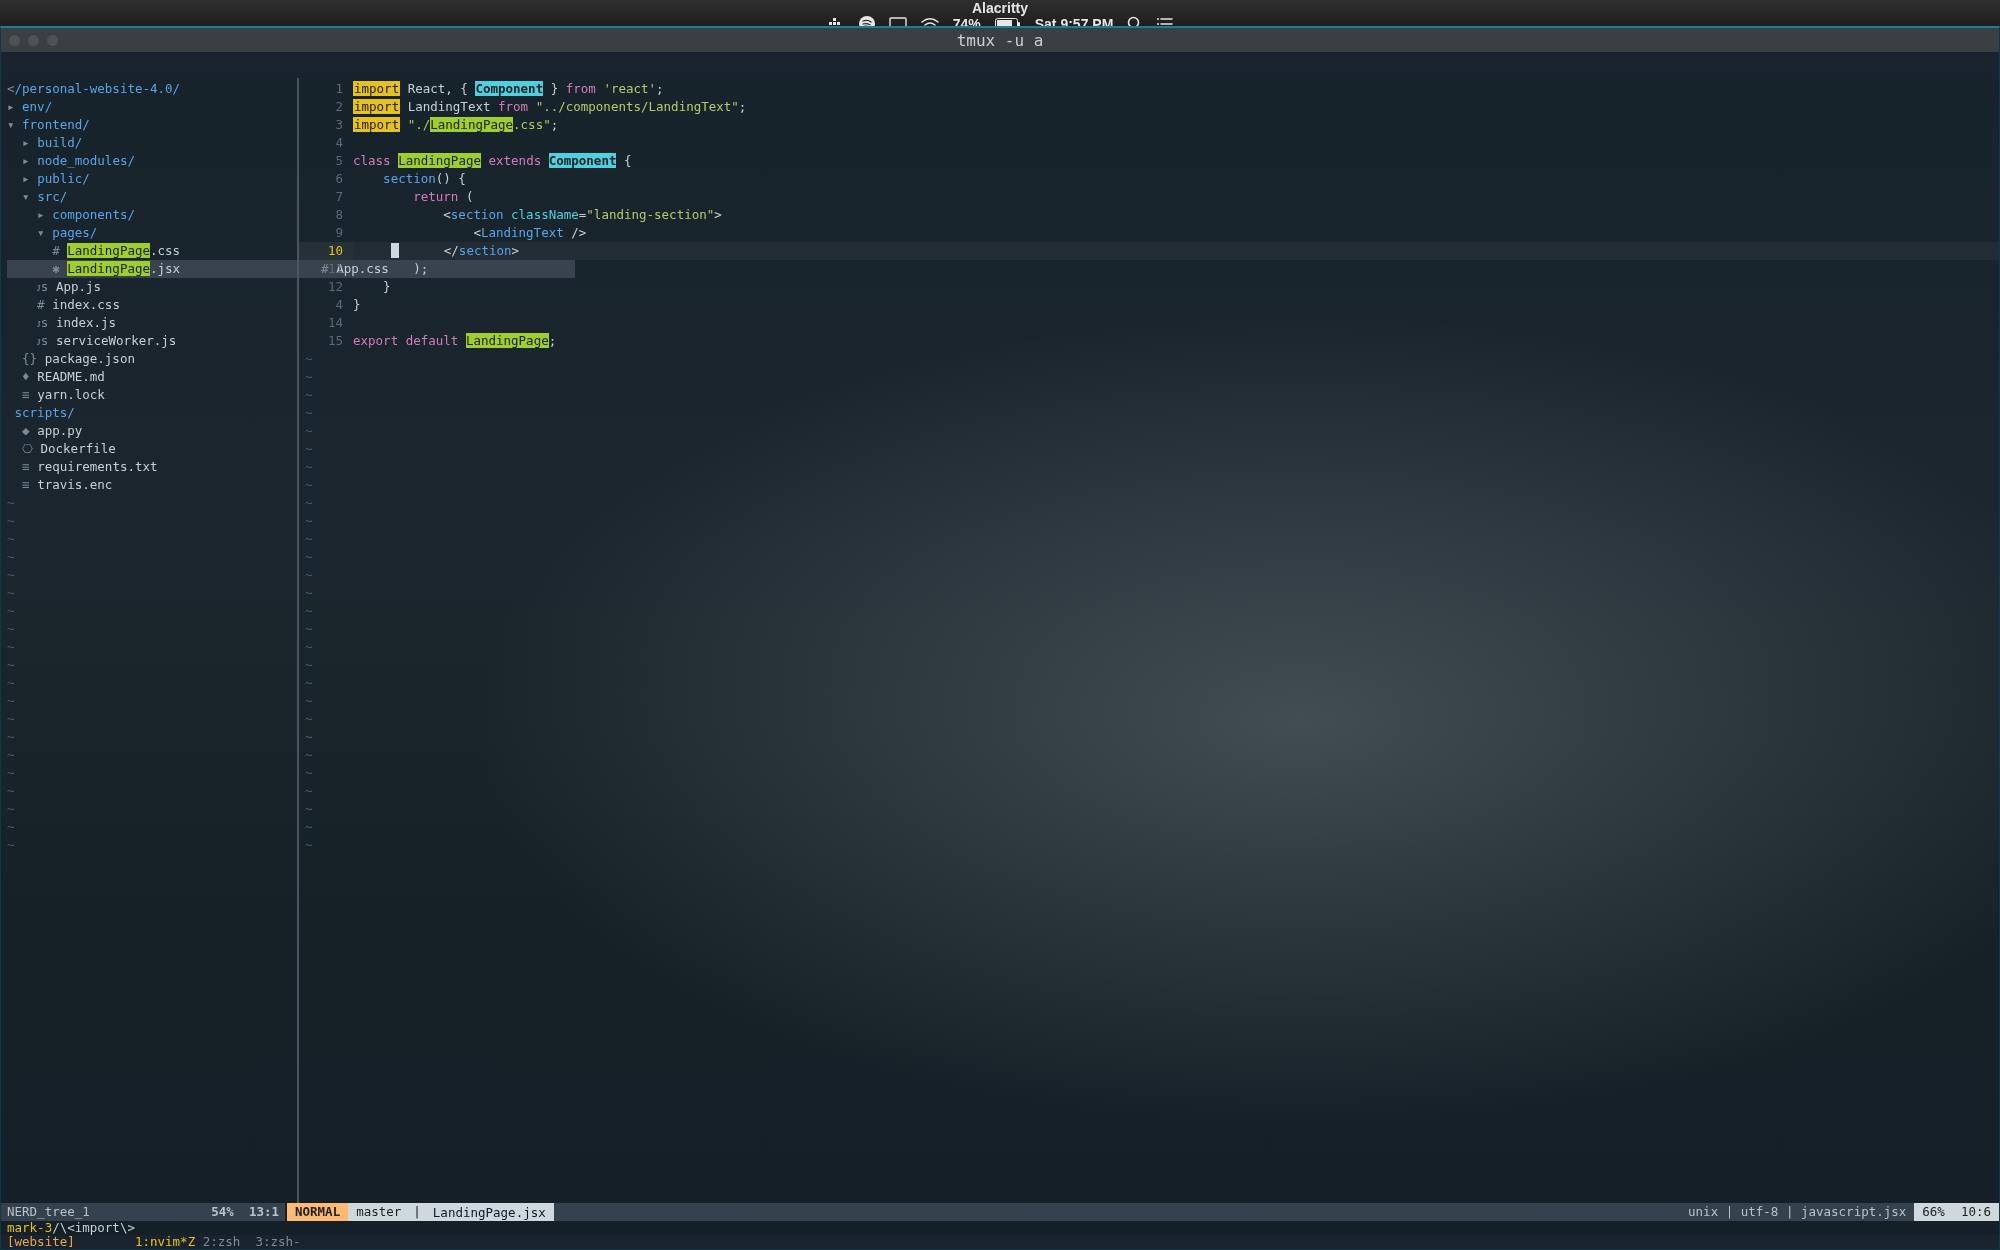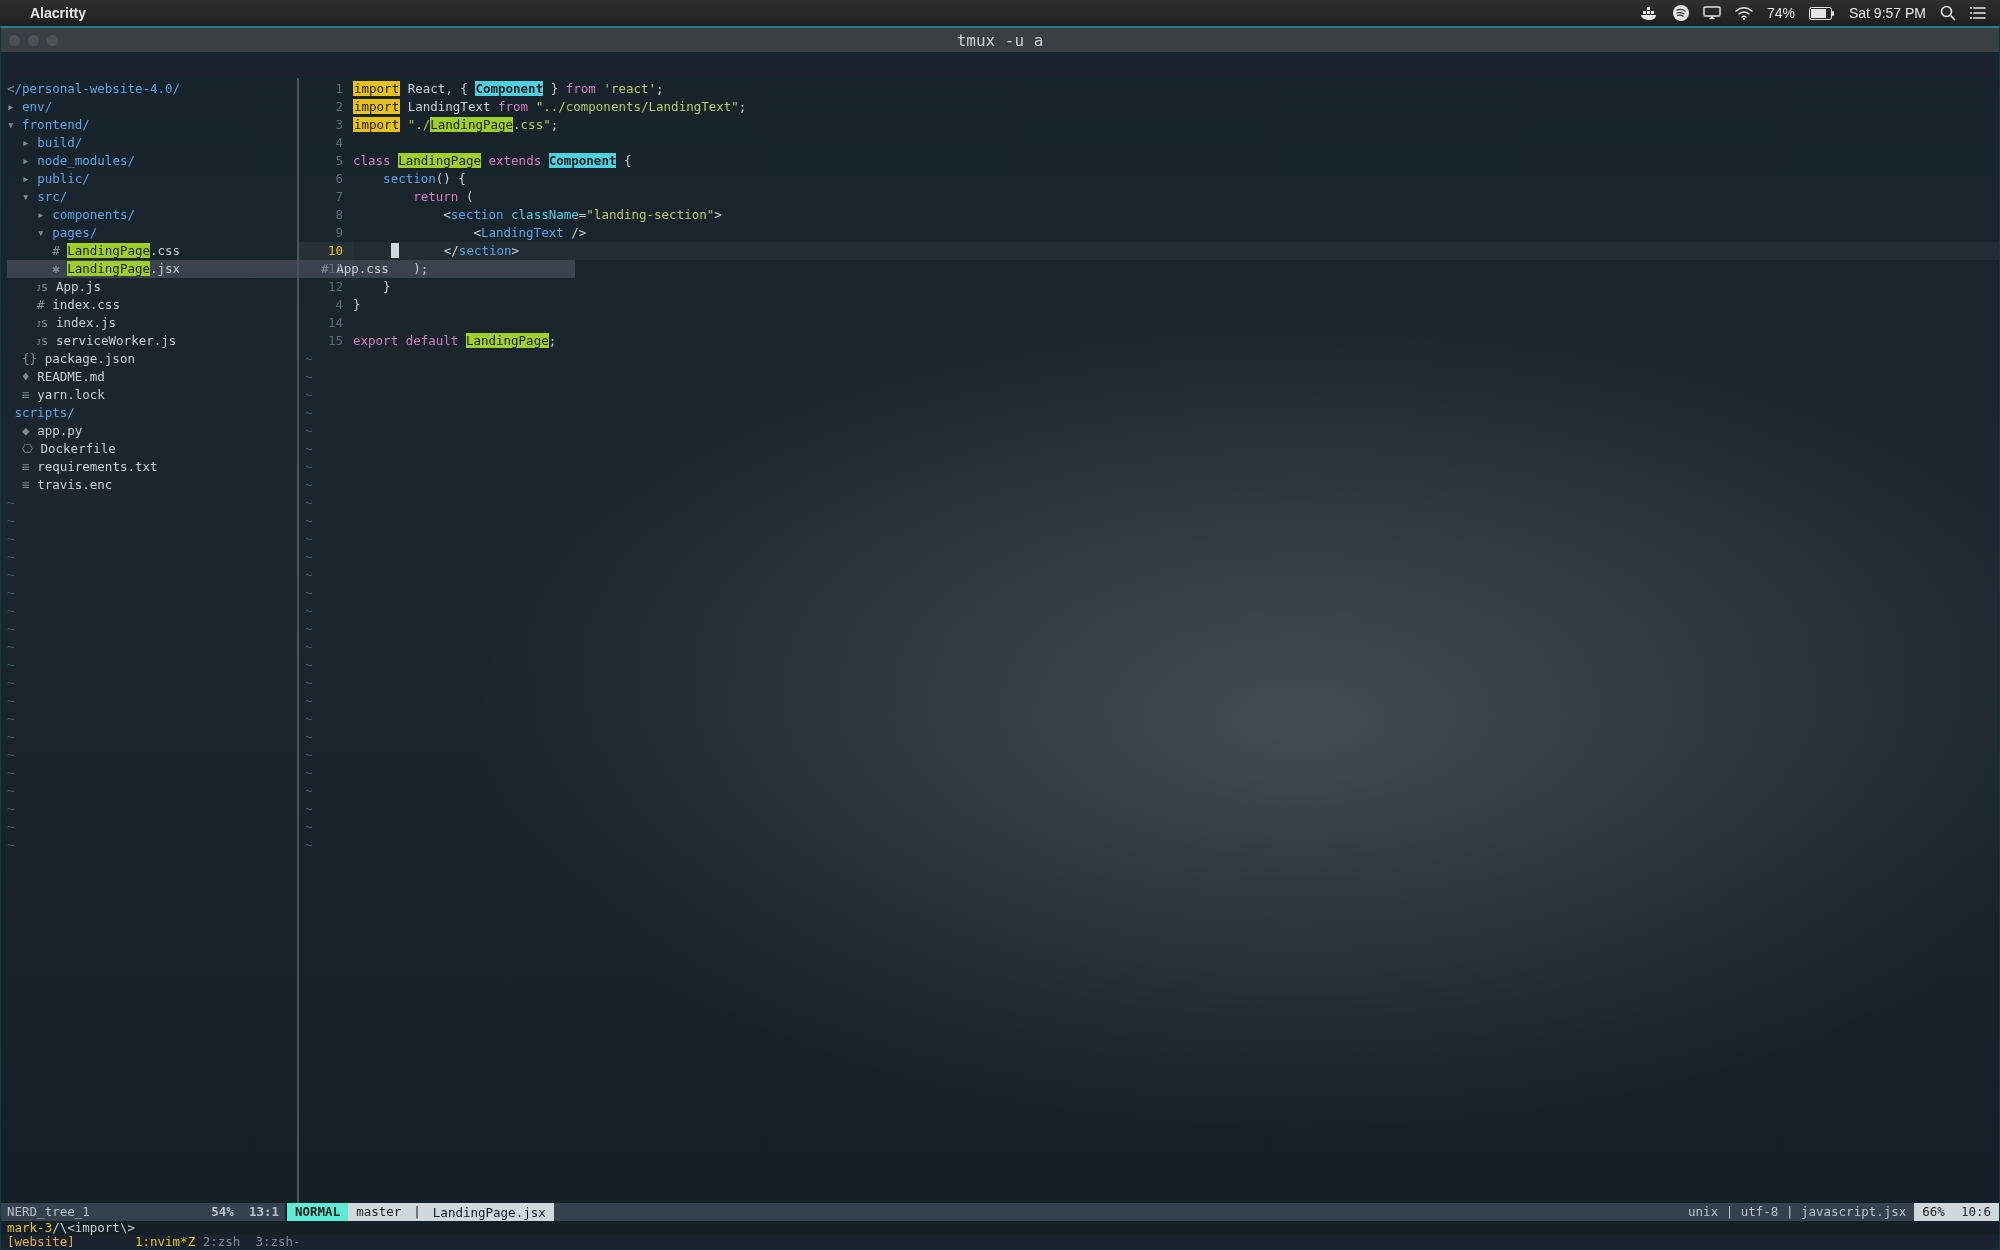--- a/index.html
+++ b/index.html
@@ -7,25 +7,25 @@
     --blue:#5aa4e8; --cyan:#4fd0e0; --green:#a6d94a; --yellow:#e7c11d;
     --orange:#e8a94a; --pink:#d47bbd; --red:#e0605a; --hlbg:#9fcf2f;
     --hlcy:#4fd0e0; --dark:#0e1620; --statusbg:#35414d; --statusfg:#b8c2ca;
     --tmuxsel:#e7c11d; --tmuxmut:#7d8b96;
   }
   html,body{margin:0;padding:0;background:#000;height:100%;width:100%;}
   body{font-family:Menlo,Consolas,"DejaVu Sans Mono",monospace;font-size:12.5px;color:var(--text);}
   .screen{width:2000px;height:1250px;position:relative;transform-origin:top left;}
 
   
-  .mac{height:26px;background:linear-gradient(#2f2f2f,#1e1e1e);display:flex;align-items:center;color:#e6e6e6;font-family:-apple-system,Helvetica,Arial,sans-serif;font-size:14px;font-weight:500;padding:0 14px;}
+  .mac{height:26px;background:linear-gradient(#2f2f2f,#1e1e1e);display:flex;align-items:center;color:#e6e6e6;font-family:-apple-system,Helvetica,Arial,sans-serif;font-size:14px;font-weight:500;padding:0 14px;flex-direction:column;}
   .mac .apple{font-size:18px;margin-right:16px;}
   .mac .spacer{flex:1;}
   .mac .right{display:flex;align-items:center;gap:14px;}
-  .mac .right span{display:inline-flex;align-items:center;}
+  .mac .right span{display:inline-flex;align-items:center;font-weight:bold;}
   .mac svg{display:block;}
 
   
   .term{position:absolute;left:0;right:0;top:26px;bottom:0;background:#1a232d;border:1px solid #0e3a47;border-top:2px solid #1c7e91;}
   .titlebar{height:24px;background:#3a3f44;display:flex;align-items:center;padding:0 8px;color:#c9ced2;font-size:16px;position:relative;}
   .traffic{display:flex;gap:8px;}
   .traffic b{width:11px;height:11px;border-radius:50%;background:#4d5257;display:block;}
   .titlebar .t{position:absolute;left:0;right:0;text-align:center;}
 
   .wa{position:absolute;left:0;right:0;top:50px;bottom:0;
@@ -61,21 +61,21 @@
   .tok-tag{color:#5aa4e8;}
   .tok-attr{color:#4fd0e0;}
   .tok-pun{color:#c7d0d6;}
   .cursor{display:inline-block;width:8px;height:15px;background:#cfd8dd;vertical-align:text-bottom;}
 
   
   .status{position:absolute;left:0;right:0;bottom:28px;height:18px;background:#35414d;color:#b8c2ca;display:flex;font-size:12.5px;line-height:18px;}
   .status .l{padding:0 6px;}
   .status .r{margin-left:auto;padding:0 6px;font-weight:bold;}
   .status-ed{position:absolute;left:286px;right:0;bottom:28px;height:18px;background:#35414d;color:#b8c2ca;display:flex;font-size:12.5px;line-height:18px;}
-  .status-ed .mode{background:#5eead4;color:#222;font-weight:bold;padding:0 8px;}
+  .status-ed .mode{background:#fdba74;color:#222;font-weight:bold;padding:0 8px;}
   .status-ed .file{background:#cfd8dd;color:#0f172a;padding:1px 8px;}
   .status-ed .branch{background:#cfd8dd;color:#222;padding:0 8px;}
   .status-ed .ft{margin-left:auto;background:#35414d;color:#b8c2ca;padding:0 8px;}
   .status-ed .pct{background:#cfd8dd;color:#222;padding:0 8px;}
   .status-ed .pos{background:#cfd8dd;color:#222;padding:0 8px;}
 
   .cmdline{position:absolute;left:0;right:0;bottom:14px;height:14px;line-height:14px;color:#c7d0d6;padding-left:6px;}
   .cmdline .y{color:#e7c11d;}
 
   .tmux{position:absolute;left:0;right:0;bottom:0;height:14px;line-height:14px;background:#1a232d;color:#7d8b96;padding:0 6px;display:flex;white-space:pre;}

